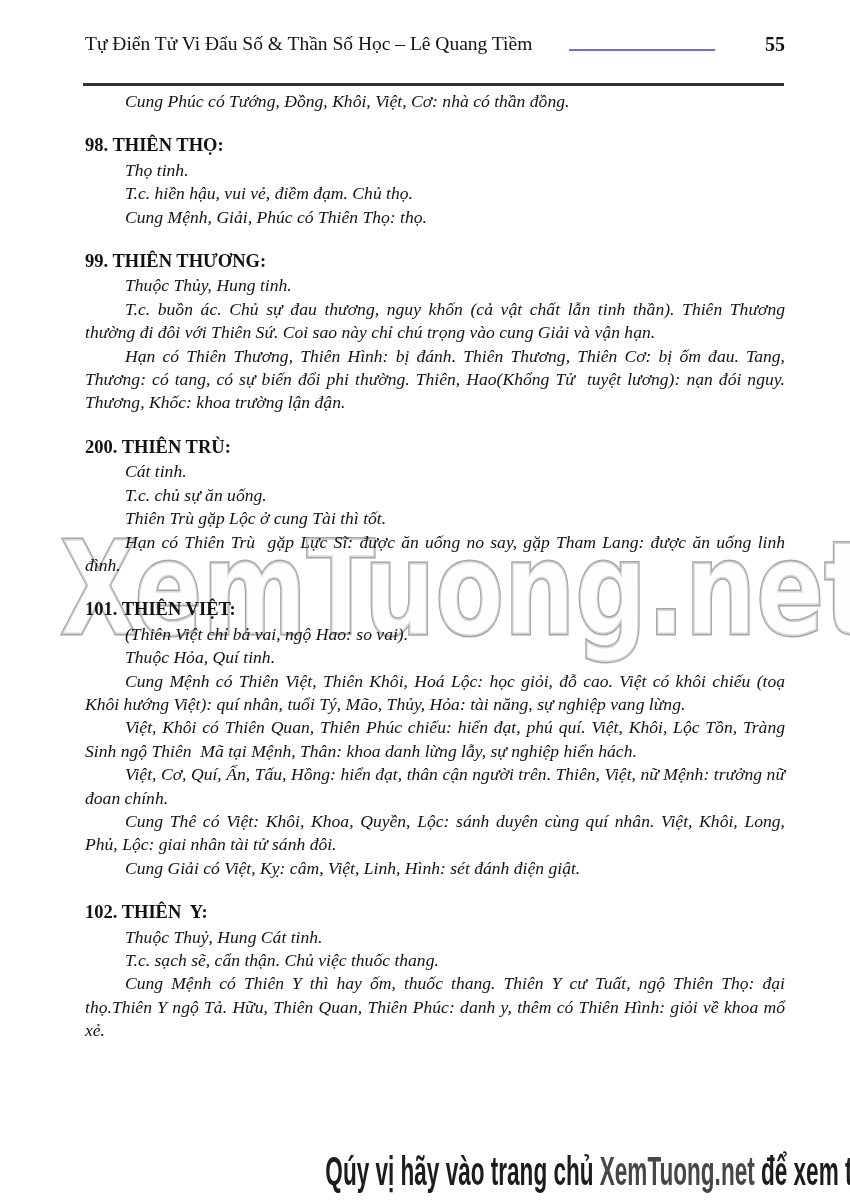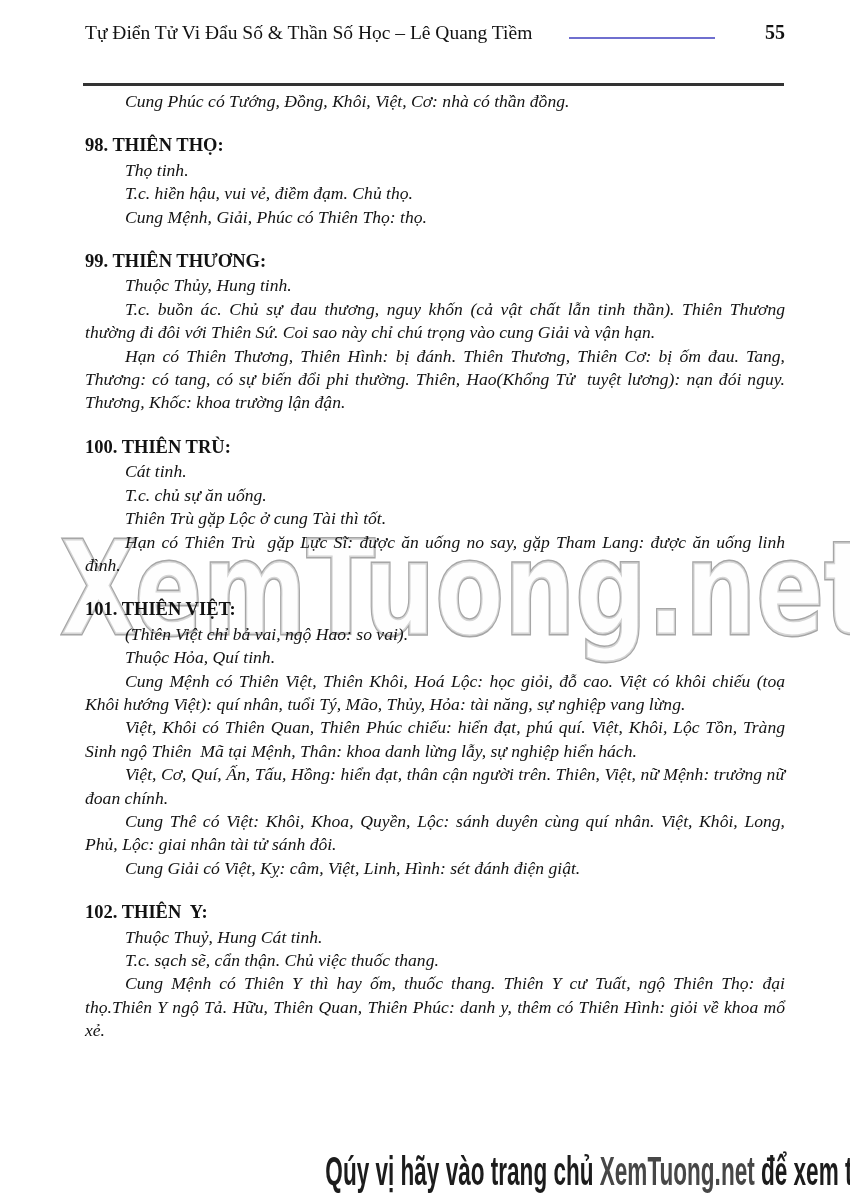--- a/index.html
+++ b/index.html
@@ -8,22 +8,22 @@
     --rule:#333333;
     --wm-stroke:#a6a6a6;
     --footer-ink:#1c1c1c;
   }
   html,body{margin:0;padding:0;background:#fff;}
   .page{
     position:relative;width:850px;height:1203px;background:#ffffff;
     font-family:"Liberation Serif", serif;color:var(--ink);overflow:hidden;
   }
   .header{
-    position:absolute;top:21px;left:85px;width:700px;
-    display:flex;align-items:center;font-size:19.5px;gap:24px;
+    position:absolute;top:33px;left:85px;width:700px;
+    display:flex;align-items:flex-start;font-size:19.5px;gap:24px;
   }
   .htitle{white-space:nowrap;}
   .hline{
     width:146px;height:2px;background:var(--underline);
     margin-left:auto;margin-right:26px;align-self:flex-end;margin-bottom:5px;
   }
   .hpage{font-size:20px;font-weight:bold;}
   .rule{
     position:absolute;top:83px;left:83px;width:701px;height:2.5px;background:var(--rule);
   }
@@ -79,21 +79,21 @@
           <p class="para">T.c. hiền hậu, vui vẻ, điềm đạm. Chủ thọ.</p>
           <p class="para">Cung Mệnh, Giải, Phúc có Thiên Thọ: thọ.</p>
         </div>
         <div class="section">
           <div class="sec-heading"><span>99. </span><span>THIÊN THƯƠNG:</span></div>
           <p class="para">Thuộc Thủy, Hung tinh.</p>
           <p class="para">T.c. buồn ác. Chủ sự đau thương, nguy khốn (cả vật chất lẫn tinh thần). Thiên Thương thường đi đôi với Thiên Sứ. Coi sao này chỉ chú trọng vào cung Giải và vận hạn.</p>
           <p class="para">Hạn có Thiên Thương, Thiên Hình: bị đánh. Thiên Thương, Thiên Cơ: bị ốm đau. Tang, Thương: có tang, có sự biến đổi phi thường. Thiên, Hao(Khổng Tử&nbsp; tuyệt lương): nạn đói nguy. Thương, Khốc: khoa trường lận đận.</p>
         </div>
         <div class="section">
-          <div class="sec-heading"><span>100. </span><span>THIÊN TRÙ:</span></div>
+          <div class="sec-heading"><span>200. </span><span>THIÊN TRÙ:</span></div>
           <p class="para">Cát tinh.</p>
           <p class="para">T.c. chủ sự ăn uống.</p>
           <p class="para">Thiên Trù gặp Lộc ở cung Tài thì tốt.</p>
           <p class="para">Hạn có Thiên Trù&nbsp; gặp Lực Sĩ: được ăn uống no say, gặp Tham Lang: được ăn uống linh đình.</p>
         </div>
         <div class="section">
           <div class="sec-heading"><span>101. </span><span>THIÊN VIỆT:</span></div>
           <p class="para">(Thiên Việt chỉ bả vai, ngộ Hao: so vai).</p>
           <p class="para">Thuộc Hỏa, Quí tinh.</p>
           <p class="para">Cung Mệnh có Thiên Việt, Thiên Khôi, Hoá Lộc: học giỏi, đỗ cao. Việt có khôi chiếu (toạ Khôi hướng Việt): quí nhân, tuổi Tý, Mão, Thủy, Hỏa: tài năng, sự nghiệp vang lừng.</p>

